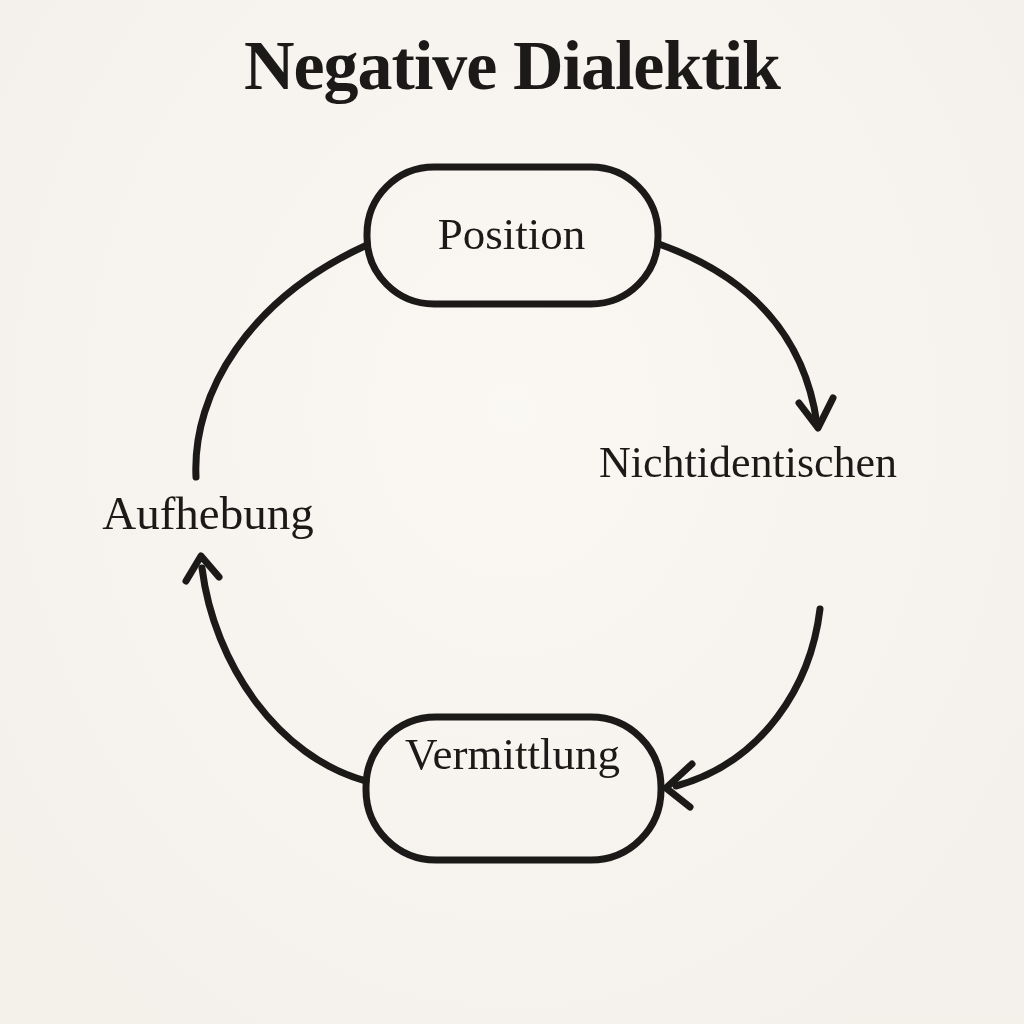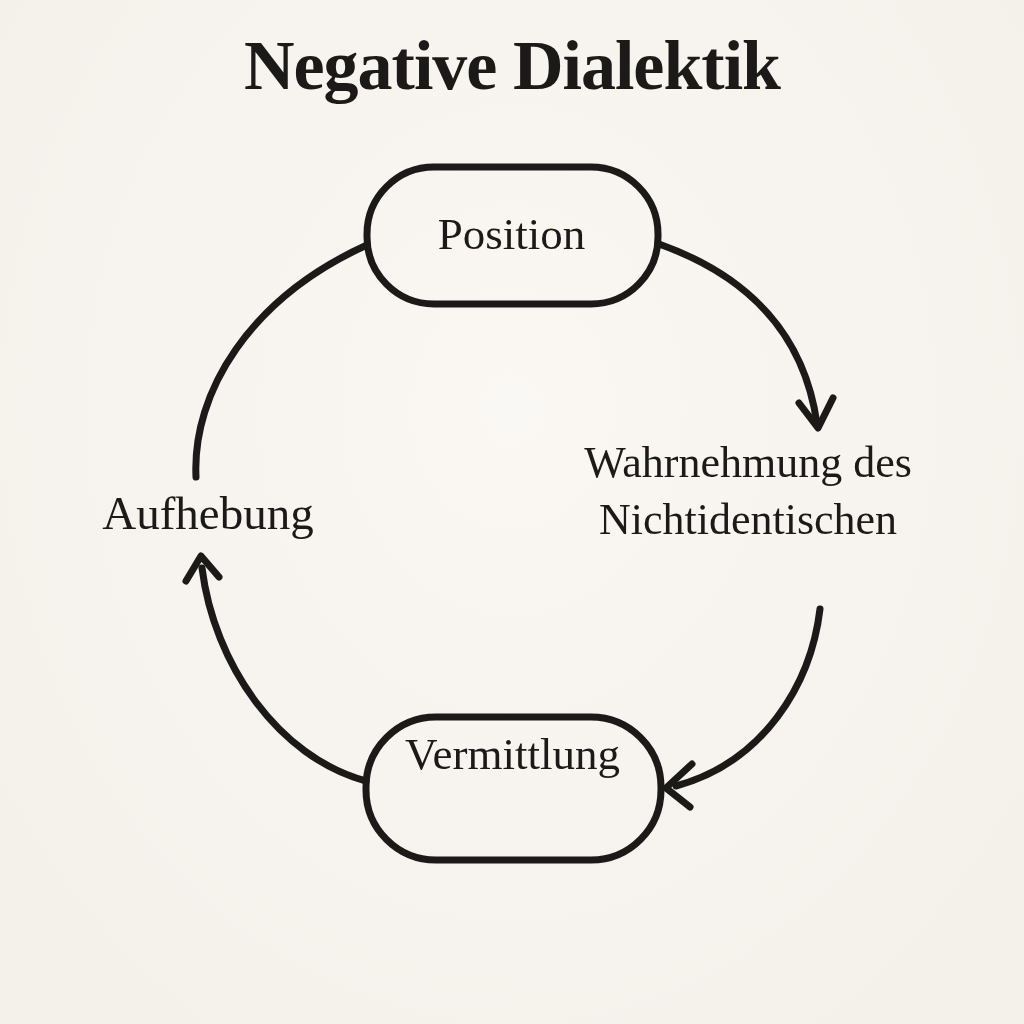--- a/index.html
+++ b/index.html
@@ -64,21 +64,20 @@
       <path d="M 692 764 L 666 788 L 690 807"></path>
 
       <path d="M 366 781 C 278 757 214 664 202 568"></path>
       <path d="M 186 581 L 201 556 L 219 577"></path>
     </g>
   </svg>
 
   <div id="position-label" class="label node-label">Position</div>
 
   <div id="wahrnehmung-label" class="label multiline">
-    <div>Wahrnehmung des</div>
     <div>Nichtidentischen</div>
   </div>
 
   <div id="vermittlung-label" class="label node-label">Vermittlung</div>
 
   <div id="aufhebung-label" class="label free-label">Aufhebung</div>
 
 </div>
 
 </body></html>

